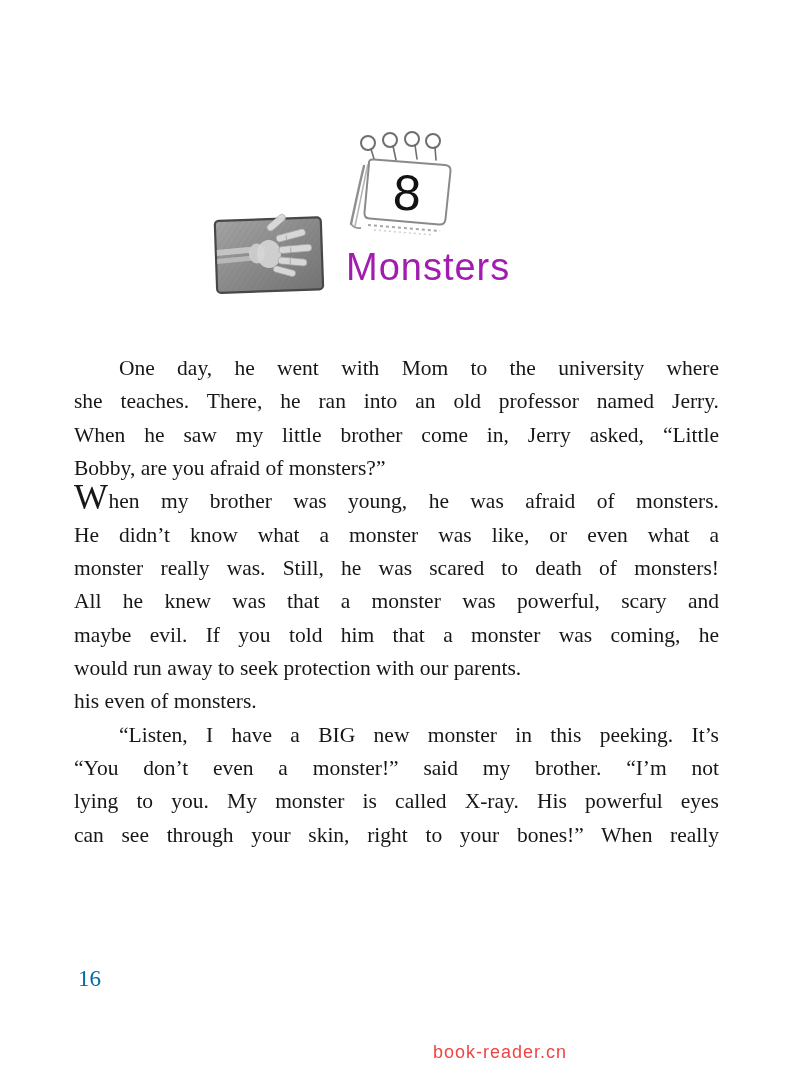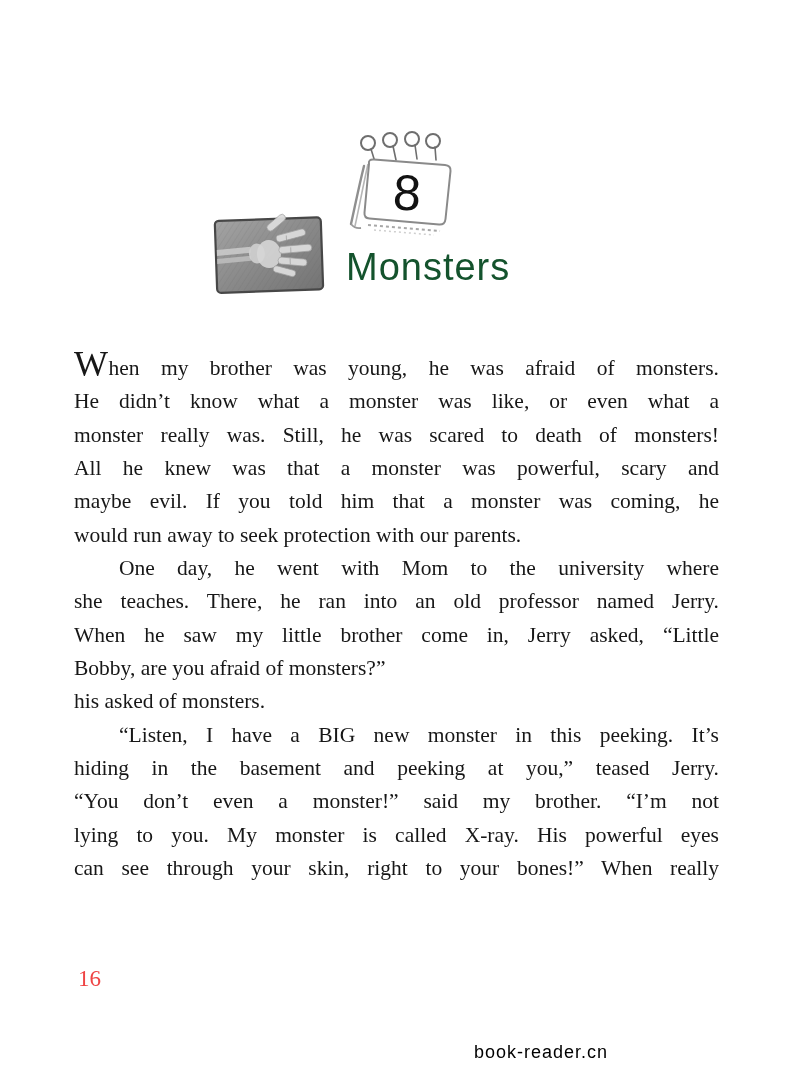--- a/index.html
+++ b/index.html
@@ -7,21 +7,21 @@
     position:relative;width:800px;height:1072px;margin:0 auto;
     background:#ffffff;overflow:hidden;
     font-family:"Liberation Serif",serif;color:#161616;
   }
   
   .xray-svg{position:absolute;left:211px;top:212px;}
   .cal-svg{position:absolute;left:338px;top:124px;}
   .chapter-title{
     position:absolute;left:346px;top:246px;margin:0;
     font-family:"Liberation Sans",sans-serif;font-weight:400;
-    font-size:38px;letter-spacing:1px;color:#14532d;
+    font-size:38px;letter-spacing:1px;color:#a21caf;
   }
   
   .story{
     position:absolute;left:74px;top:352px;width:645px;
     font-size:21.5px;color:#171717;
   }
   .para{margin:0;}
   .ln{
     height:33.35px;line-height:33.35px;
     text-align:justify;text-align-last:justify;
@@ -29,26 +29,26 @@
   }
   .ln.last{text-align-last:left;}
   .ln.ind{text-indent:45px;}
   .dropcap{
     font-size:36px;line-height:0;letter-spacing:0.5px;
     position:relative;top:1px;
   }
   
   .page-number{
     position:absolute;left:78px;top:966px;
-    font-size:23px;color:#ef4444;
+    font-size:23px;color:#0369a1;
   }
   .watermark{
-    position:absolute;left:474px;top:1042px;
+    position:absolute;left:433px;top:1042px;
     font-family:"Liberation Sans",sans-serif;
-    font-size:18px;letter-spacing:1px;color:#000000;
+    font-size:18px;letter-spacing:1px;color:#ef4444;
   }
 </style>
 </head>
 <body>
 
 <div class="page">
 
   <div>
 
     <svg class="xray-svg" width="122" height="88" viewBox="0 0 122 88" aria-hidden="true">
@@ -103,42 +103,41 @@
       <path d="M36 106 L96 111" stroke="#cfcfcf" stroke-width="1.5" stroke-dasharray="2 3" fill="none"></path>
       <text x="69" y="86" text-anchor="middle" font-family="Liberation Sans, sans-serif" font-size="50" fill="#121212" transform="rotate(3 69 70)">8</text>
     </svg>
 
     <h1 class="chapter-title">Monsters</h1>
   </div>
 
   <div class="story">
 
     <div class="para">
+      <div class="ln ind">One day, he went with Mom to the university where</div>
+      <div class="ln">she teaches. There, he ran into an old professor named Jerry.</div>
+      <div class="ln">When he saw my little brother come in, Jerry asked, “Little</div>
+      <div class="ln last">Bobby, are you afraid of monsters?”</div>
+    </div>
+
+    <div class="para">
       <div class="ln"><span class="dropcap">W</span><span>hen my brother was young, he was afraid of monsters.</span></div>
       <div class="ln">He didn’t know what a monster was like, or even what a</div>
       <div class="ln">monster really was. Still, he was scared to death of monsters!</div>
       <div class="ln">All he knew was that a monster was powerful, scary and</div>
       <div class="ln">maybe evil. If you told him that a monster was coming, he</div>
       <div class="ln last">would run away to seek protection with our parents.</div>
     </div>
 
     <div class="para">
-      <div class="ln ind">One day, he went with Mom to the university where</div>
-      <div class="ln">she teaches. There, he ran into an old professor named Jerry.</div>
-      <div class="ln">When he saw my little brother come in, Jerry asked, “Little</div>
-      <div class="ln last">Bobby, are you afraid of monsters?”</div>
-    </div>
-
-    <div class="para">
-      <div class="ln last">his asked of monsters.</div>
+      <div class="ln last">his even of monsters.</div>
     </div>
 
     <div class="para">
       <div class="ln ind">“Listen, I have a BIG new monster in this peeking. It’s</div>
-      <div class="ln">hiding in the basement and peeking at you,” teased Jerry.</div>
       <div class="ln">“You don’t even a monster!” said my brother. “I’m not</div>
       <div class="ln">lying to you. My monster is called X-ray. His powerful eyes</div>
       <div class="ln">can see through your skin, right to your bones!” When really</div>
     </div>
 
   </div>
 
   <div class="page-number">16</div>
   <div class="watermark">book-reader.cn</div>
 

